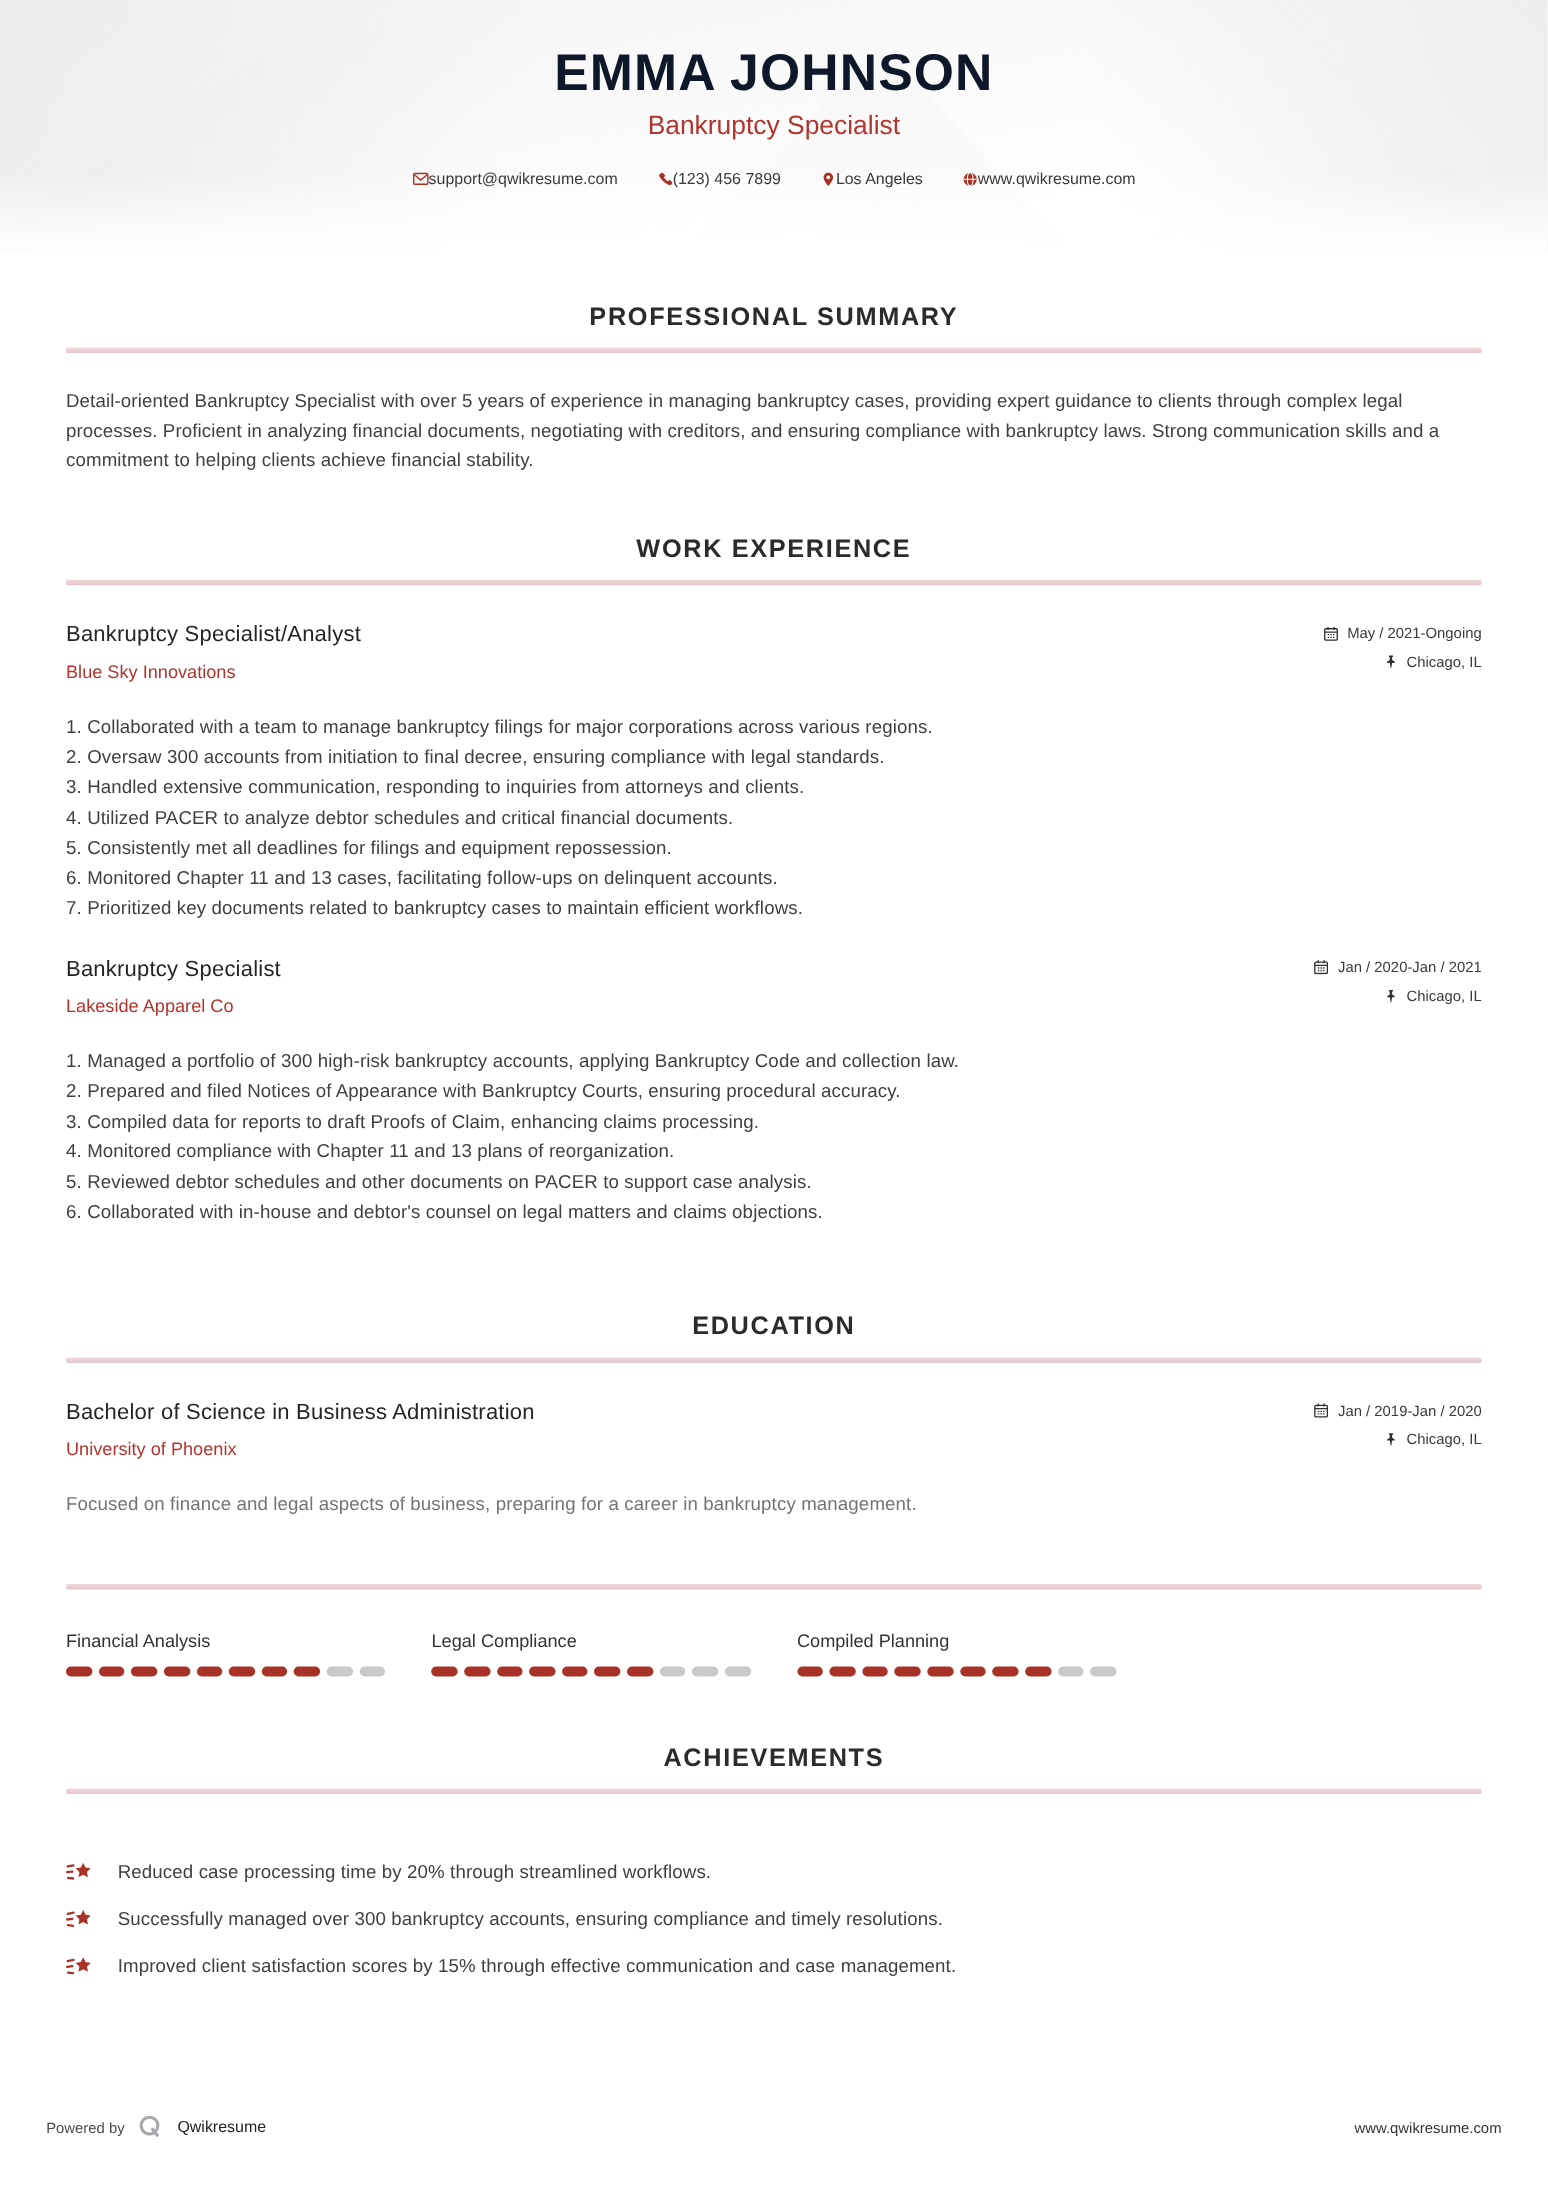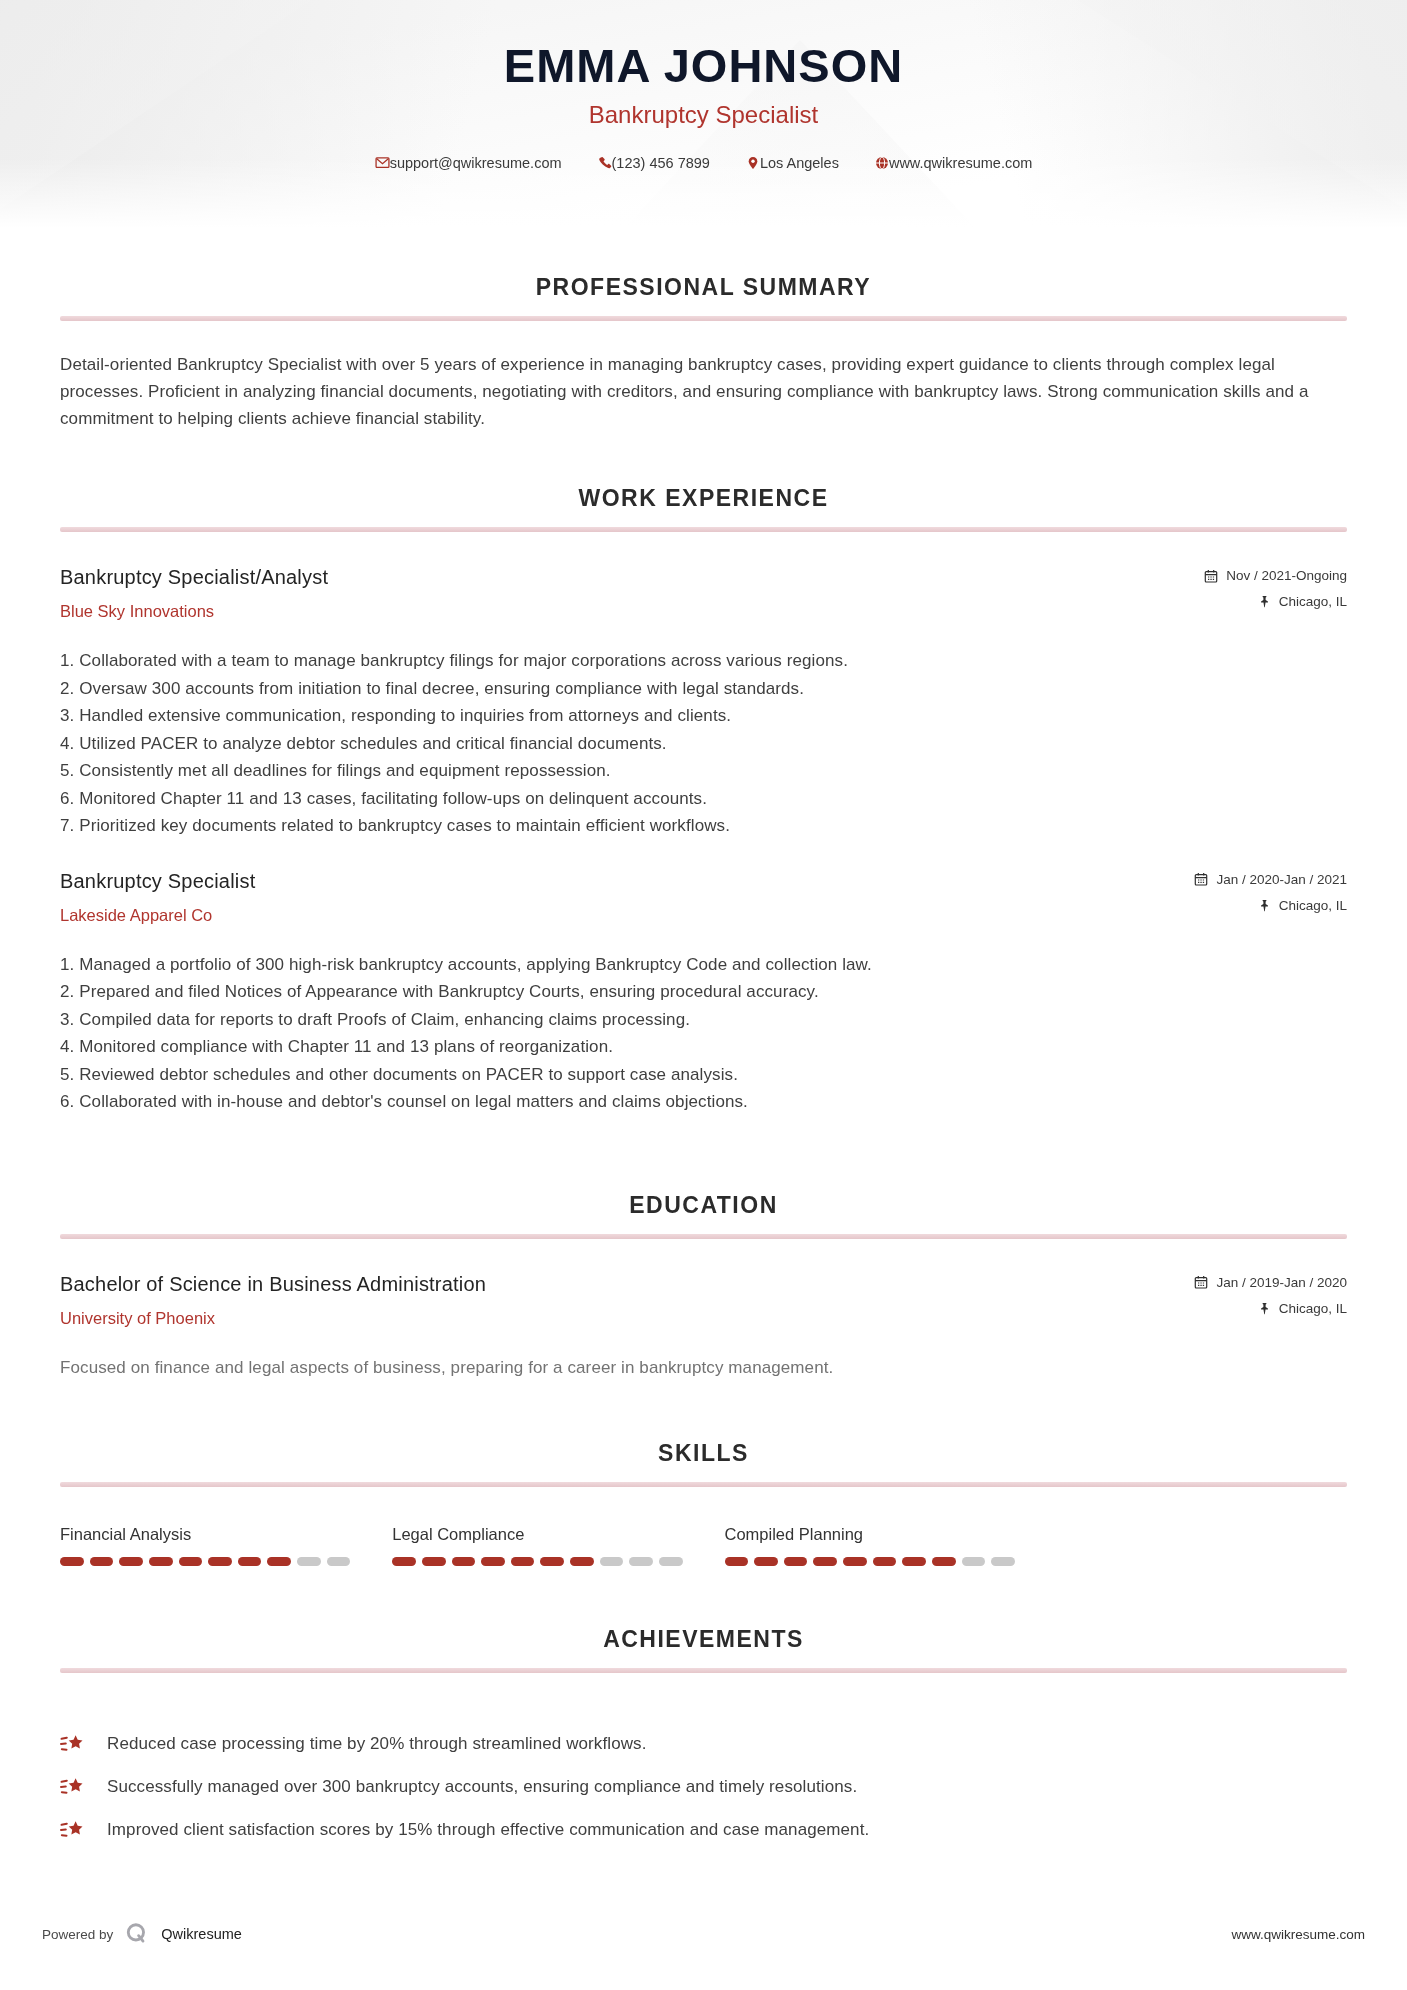--- a/index.html
+++ b/index.html
@@ -158,21 +158,21 @@
             <div class="job-meta">
               <div class="meta-row">
                 <span class="ci">
                   <svg viewBox="0 0 14 14" width="14" height="14">
                     <g fill="none" stroke="#2f2f2f" stroke-width="1.2">
                       <rect x="1.3" y="2.6" width="11.4" height="10.4" rx="1"></rect>
                       <path d="M1.3 5.6h11.4M4.3 1v2.6M9.7 1v2.6M4 8h1.3M6.4 8h1.3M8.8 8h1.3M4 10.4h1.3M6.4 10.4h1.3M8.8 10.4h1.3"></path>
                     </g>
                   </svg>
                 </span>
-                <span>Nov / 2021-Ongoing</span>
+                <span>May / 2021-Ongoing</span>
               </div>
               <div class="meta-row">
                 <span class="ci">
                   <svg viewBox="0 0 14 14" width="13" height="13">
                     <path fill="#2f2f2f" d="M5 1h4v1.2l-.8.4v2.9l2.5 1.6v1.1H8.1l-.8 5h-.6l-.8-5H3.3V7.1l2.5-1.6V2.6L5 2.2z"></path>
                   </svg>
                 </span>
                 <span>Chicago, IL</span>
               </div>
             </div>
@@ -256,21 +256,20 @@
             </span>
             <span>Chicago, IL</span>
           </div>
         </div>
       </div>
       <p class="edu-desc">Focused on finance and legal aspects of business, preparing for a career in bankruptcy management.</p>
     </article>
   </section>
 
   <section class="sec-skills">
-    <h2 class="section-heading">SKILLS</h2>
     <div class="section-divider"></div>
     <div class="skills-grid" id="skills-grid">
         <div class="skill">
           <div class="skill-name">Financial Analysis</div>
           <div class="skill-bar">
             <span class="dash filled"></span>
             <span class="dash filled"></span>
             <span class="dash filled"></span>
             <span class="dash filled"></span>
             <span class="dash filled"></span>

